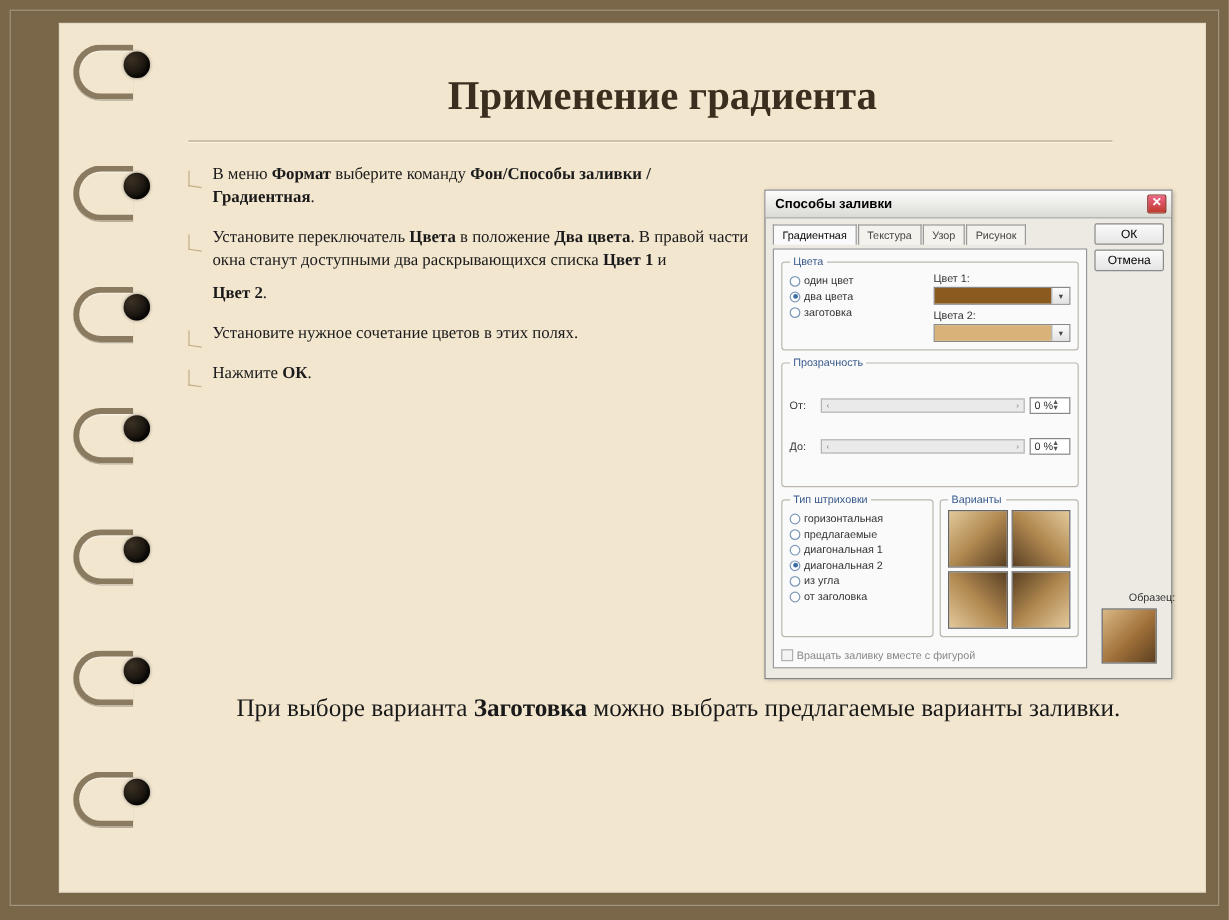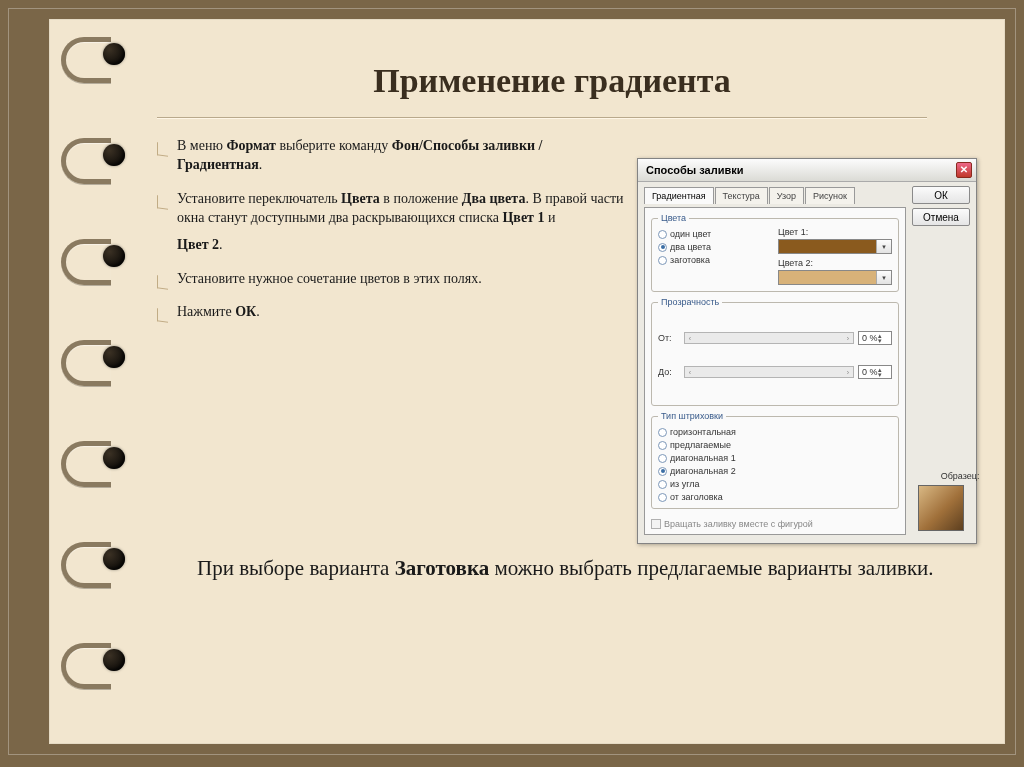--- a/index.html
+++ b/index.html
@@ -361,20 +361,29 @@
                       <label class="radio-opt">
                         <span class="radio-dot"></span>
                         <span>из угла</span>
                       </label>
                       <label class="radio-opt">
                         <span class="radio-dot"></span>
                         <span>от заголовка</span>
                       </label>
                     </div>
                 </fieldset>
+                <fieldset class="vars">
+                  <legend>Варианты</legend>
+                  <div class="var-grid">
+                    <div class="var-cell grad-tl"></div>
+                    <div class="var-cell grad-tr"></div>
+                    <div class="var-cell grad-bl"></div>
+                    <div class="var-cell grad-br"></div>
+                  </div>
+                </fieldset>
               </div>
 
               <label class="check-row">
                 <span class="chk"></span>
                 <span>Вращать заливку вместе с фигурой</span>
               </label>
             </div>
           </div>
 
           <div class="dlg-right">

